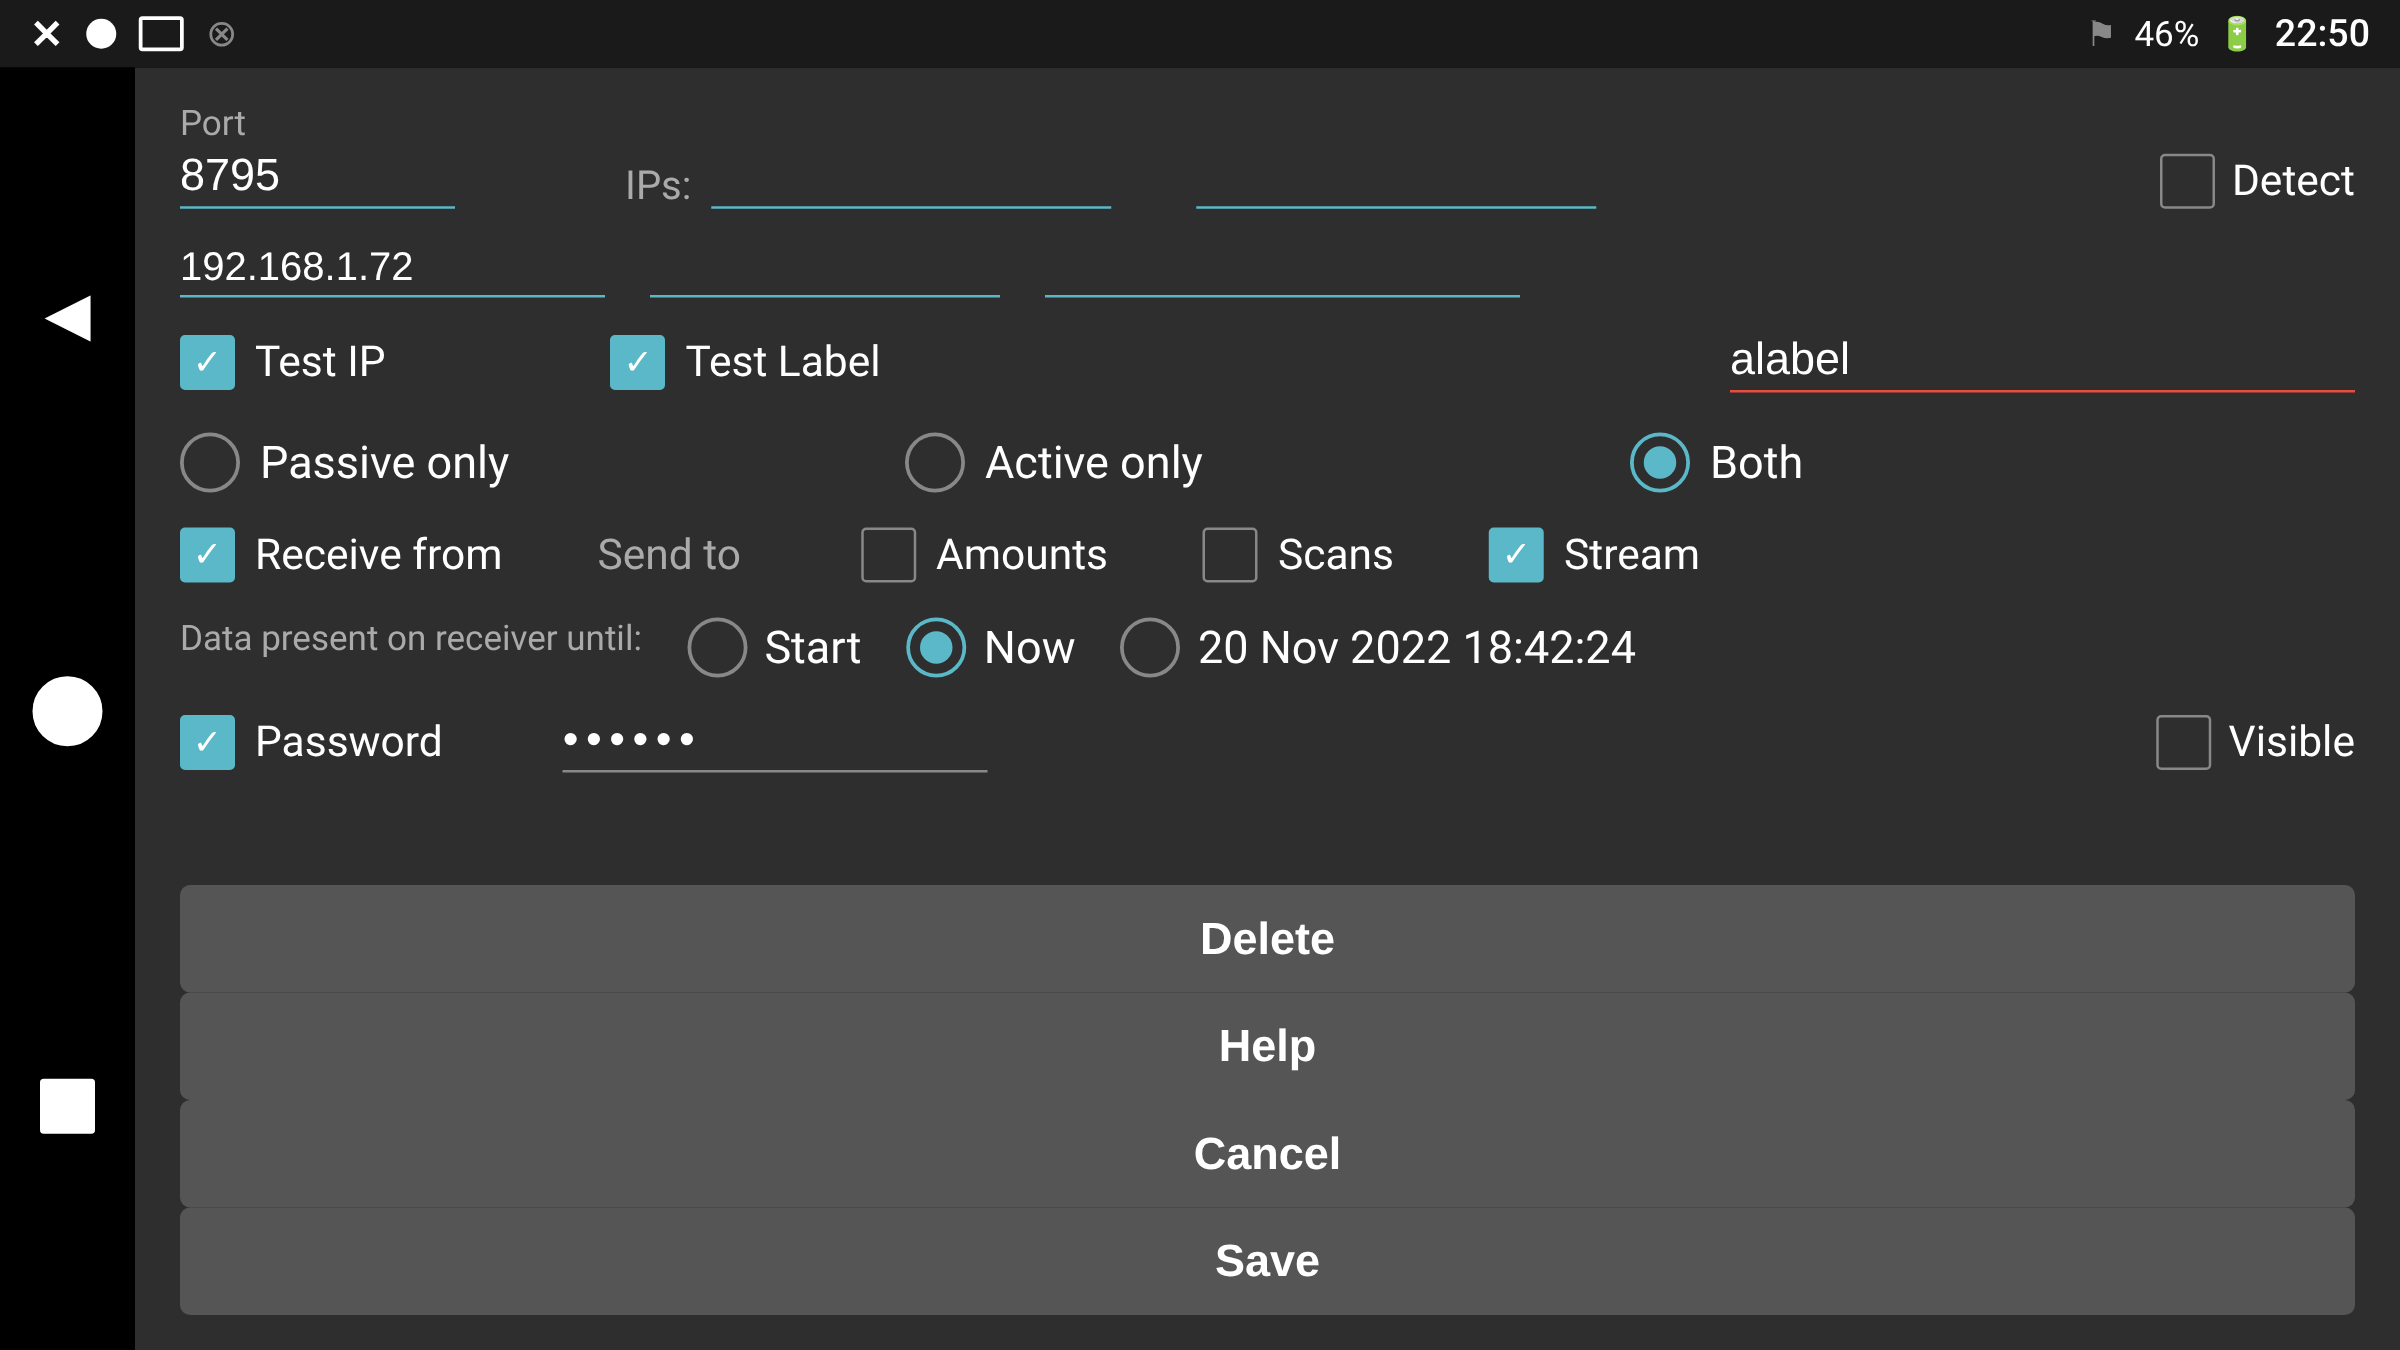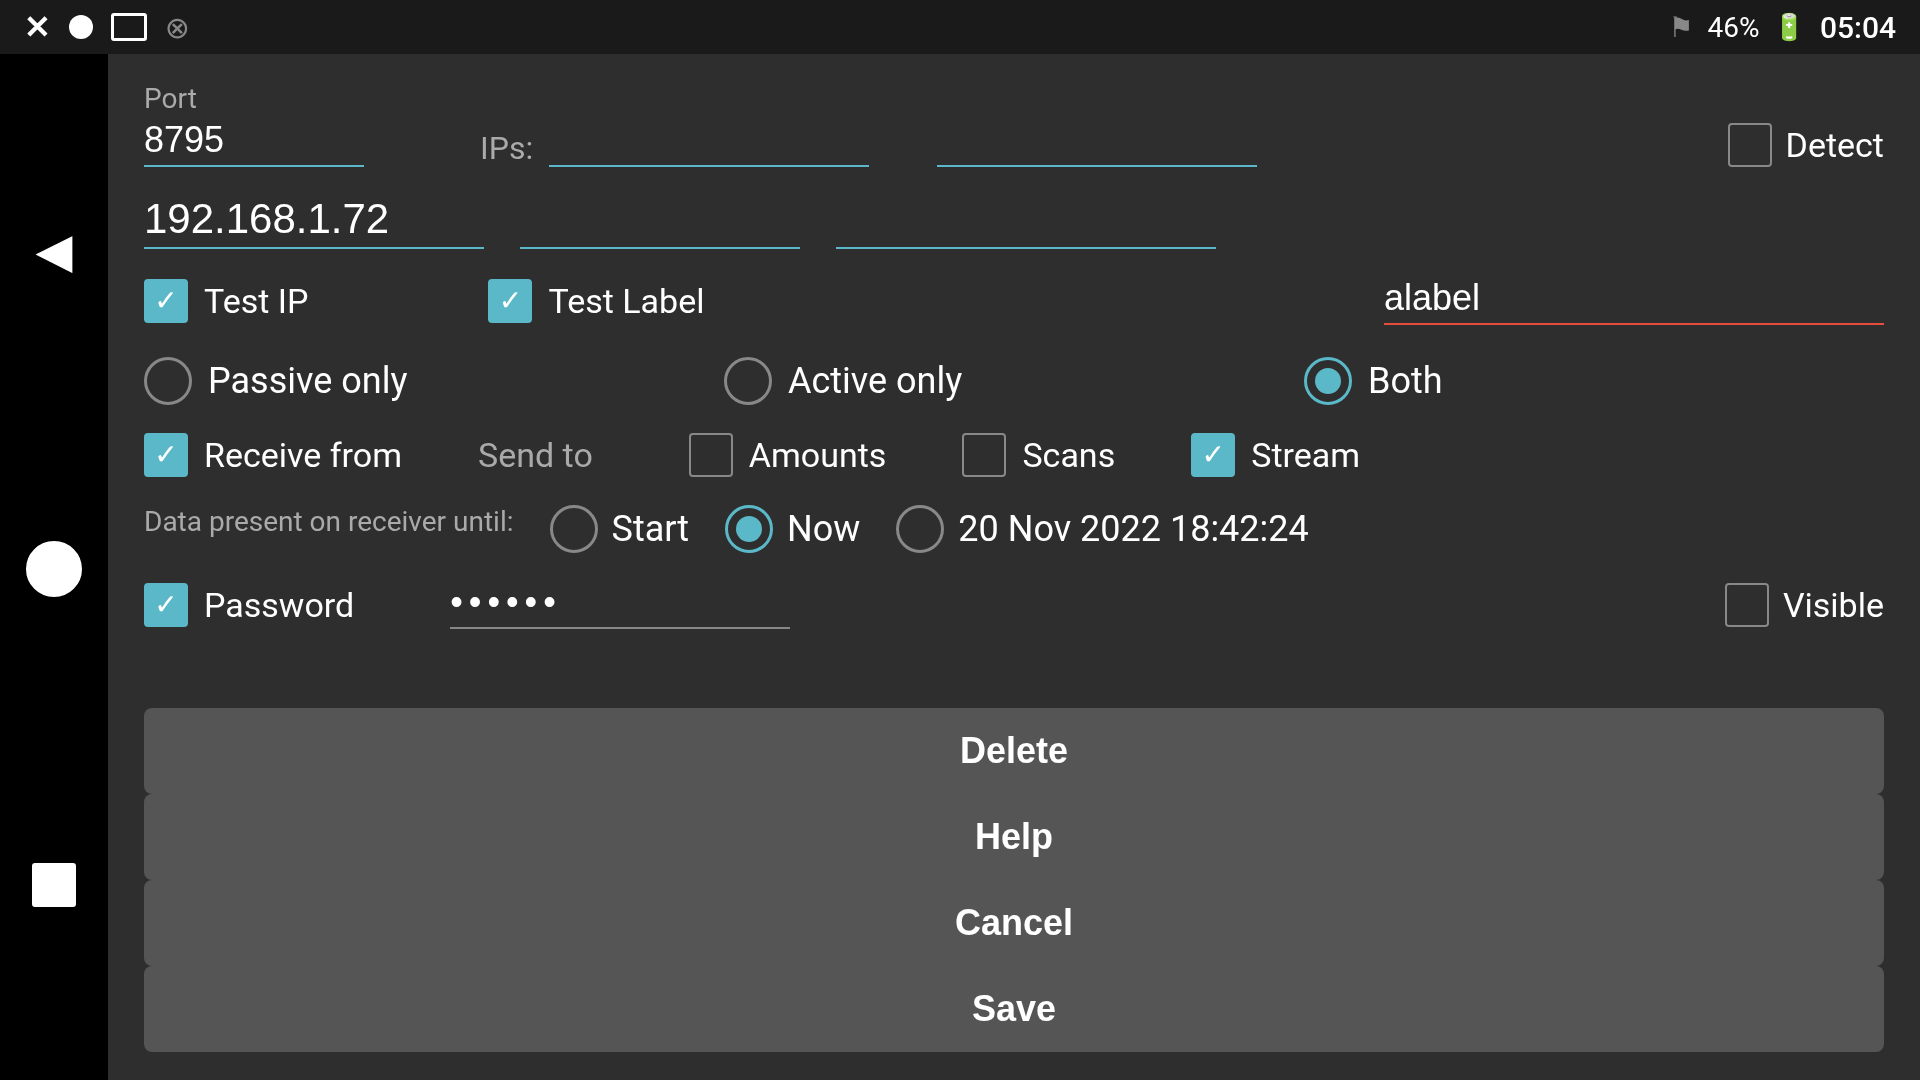--- a/index.html
+++ b/index.html
@@ -92,21 +92,21 @@
       display: flex;
       align-items: flex-end;
       gap: 36px;
       margin-bottom: 28px;
     }
     .ip-input {
       background: transparent;
       border: none;
       border-bottom: 2px solid #5bb8c8;
       color: #fff;
-      font-size: 42px;
+      font-size: 32px;
       outline: none;
       width: 340px;
       padding-bottom: 4px;
       margin-top: 28px;
     }
     .ip-input-mid {
       background: transparent;
       border: none;
       border-bottom: 2px solid #5bb8c8;
       color: transparent;
@@ -327,21 +327,21 @@
     .stop-btn {
       width: 44px;
       height: 44px;
       background: #fff;
       border-radius: 3px;
     }
 
     .row1-inner {
       display: flex;
       align-items: flex-end;
-      gap: 36px;
+      gap: 56px;
       width: 100%;
     }
     .ips-group {
       display: flex;
       align-items: flex-end;
       gap: 8px;
       margin-left: 80px;
     }
     .ips-label {
       color: #aaa;
@@ -356,21 +356,21 @@
   <div class="status-bar-left">
     <span class="icon-x">✕</span>
     <div class="icon-circle"></div>
     <div class="icon-img"></div>
     <span class="icon-globe">⊗</span>
   </div>
   <div class="status-bar-right">
     <span style="color:#888;font-size:28px;">⚑</span>
     <span style="font-size:28px;color:#fff;">46%</span>
     <span style="font-size:26px;color:#fff;">🔋</span>
-    <span style="font-size:30px;color:#fff;font-weight:500;">05:04</span>
+    <span style="font-size:30px;color:#fff;font-weight:500;">22:50</span>
   </div>
 </div>
 
 <div class="side-nav">
   <div style="cursor:pointer;">
     <span class="arrow-back">◀</span>
   </div>
   <div class="record-btn">
     <div class="record-inner"></div>
   </div>

